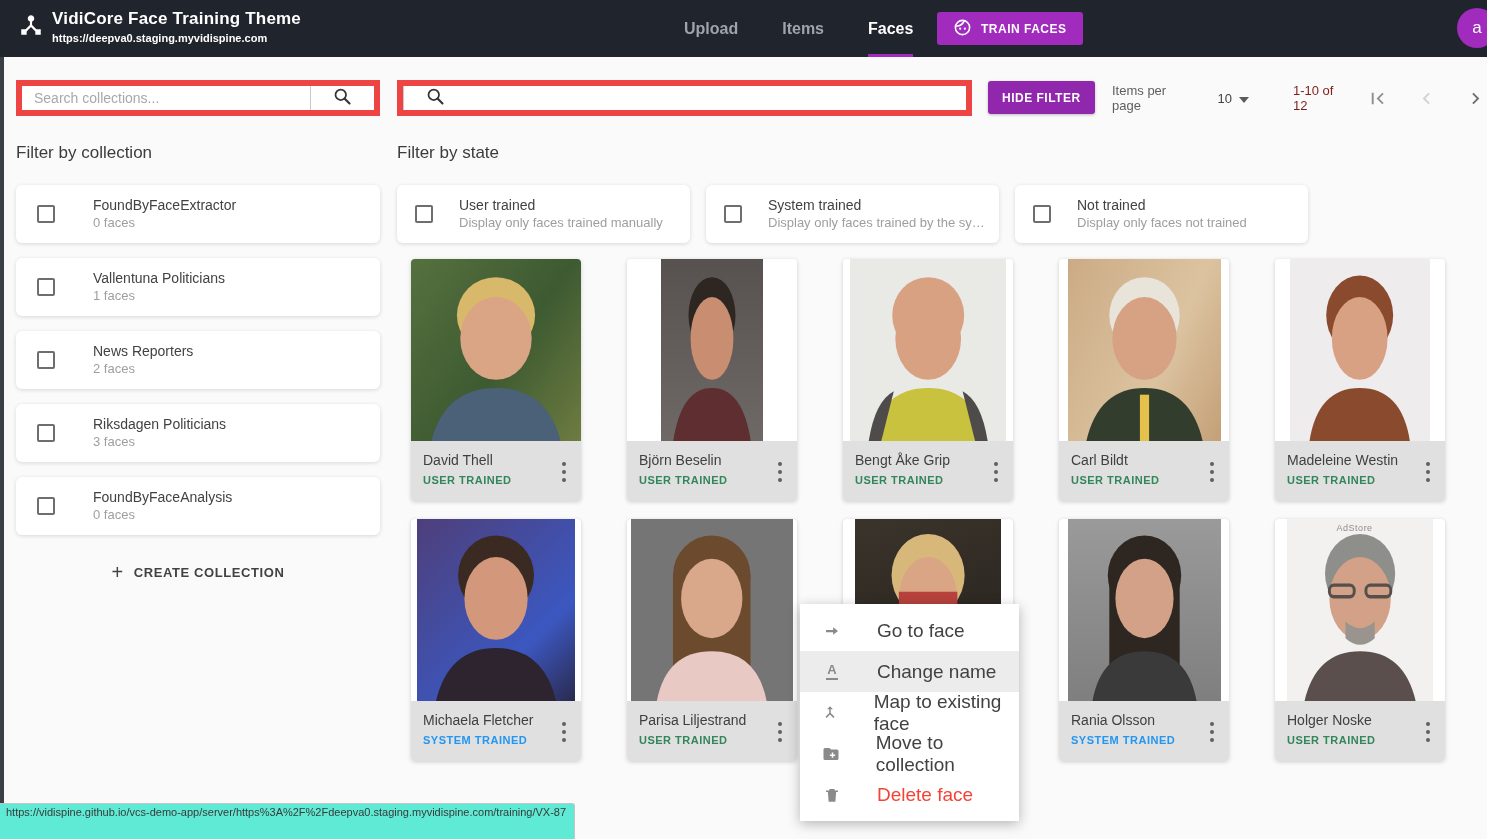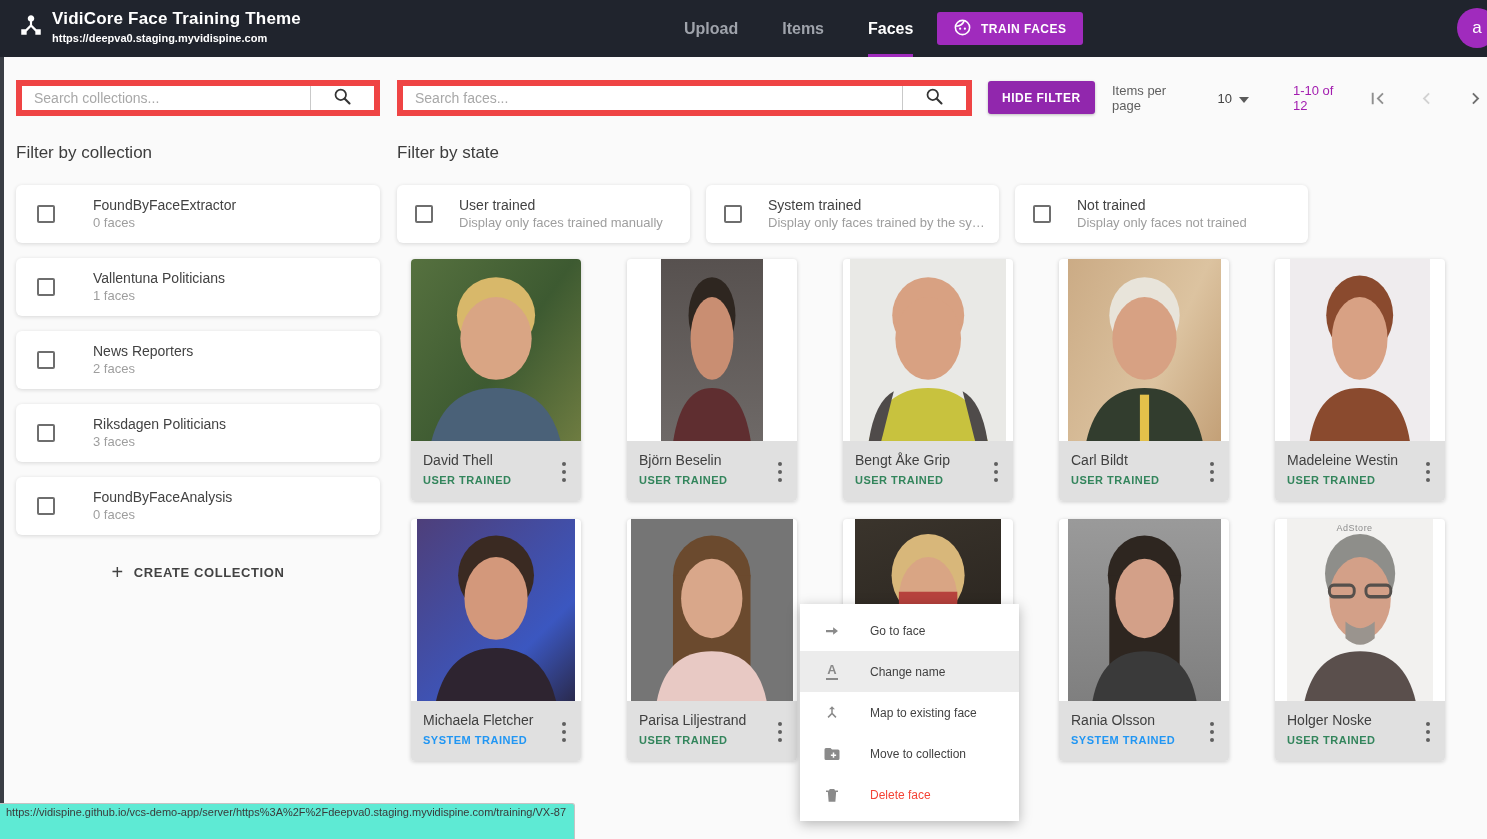--- a/index.html
+++ b/index.html
@@ -31,21 +31,21 @@
   .searchbox input::placeholder{color:#a8a8a8}
   .search-btn{width:64px;border:none;border-left:1px solid #c9c9c9;background:transparent;
     display:flex;align-items:center;justify-content:center;cursor:pointer}
   .sb-collections{left:16px;width:364px}
   .sb-faces{left:397px;width:575px}
   .hide-filter-btn{position:absolute;left:988px;top:81px;height:33px;padding:0 14px;background:#9127ad;
     border:none;border-radius:3px;color:#fff;font-size:12px;font-weight:700;letter-spacing:.5px;
     cursor:pointer;font-family:inherit;box-shadow:0 1px 3px rgba(0,0,0,.25)}
   .pager{position:absolute;left:1112px;top:80px;height:36px;display:flex;align-items:center;color:#5f5f5f;font-size:13px}
   .ipp-value{margin-left:24px;display:flex;align-items:center;gap:7px;color:#424242;cursor:pointer}
-  .pag-range{margin-left:44px;color:#a21caf}
+  .pag-range{margin-left:44px;color:#7f1d1d}
   .pag-icons{margin-left:18px;display:flex;align-items:center;gap:26px}
   .pag-icons .pbtn{background:none;border:none;padding:0;cursor:pointer;display:flex;align-items:center}
 
   
   .section-h{font-size:17px;color:#3c3c3c;font-weight:400}
 
   
   .sidebar{position:absolute;left:16px;top:143px;width:364px}
   .sidebar .section-h{margin-bottom:22px}
   .col-card{background:#fff;border-radius:6px;height:58px;margin-bottom:15px;
@@ -83,21 +83,21 @@
   .st-system .face-status{color:#2196f3}
   .kebab{position:absolute;right:6px;top:18px;width:22px;height:26px;background:none;border:none;
     cursor:pointer;display:flex;align-items:center;justify-content:center}
 
   
   .ctx-menu{position:absolute;left:800px;top:604px;width:219px;background:#fff;z-index:20;
     box-shadow:0 3px 12px rgba(0,0,0,.28);padding:6px 0}
   .ctx-item{height:41px;display:flex;align-items:center;cursor:pointer}
   .ctx-item.hl{background:#ececec}
   .ctx-icon{width:24px;margin-left:20px;display:flex;align-items:center;justify-content:center}
-  .ctx-label{margin-left:26px;font-size:12px;color:#424242}
+  .ctx-label{margin-left:33px;font-size:19px;color:#424242}
   .ctx-item.danger .ctx-label{color:#f44336}
   .icon-a{font-weight:700;color:#8a8a8a;border-bottom:2px solid #8a8a8a;font-size:13px;line-height:1.1;padding:0 1px}
 
   
   .status-bar{position:absolute;left:0;bottom:0;height:36px;background:#5eead4;border:1px solid #c4c4c4;
     border-left:none;border-bottom:none;border-top-right-radius:3px;padding:2px 8px 0 6px;
     font-size:11px;color:#3a3a3a;white-space:nowrap}
 </style>
 </head>
 <body>
@@ -143,21 +143,20 @@
     <span>
       <svg viewBox="0 0 24 24" width="21" height="21">
           <circle cx="10" cy="10" r="6" fill="none" stroke="#333" stroke-width="2"></circle>
           <line x1="14.6" y1="14.6" x2="20" y2="20" stroke="#333" stroke-width="2.4" stroke-linecap="round"></line>
         </svg>
     </span>
   </button>
 </div>
 
 <div class="searchbox sb-faces">
-  <input type="text" placeholder="Search faces..." style="">
   <button class="search-btn">
     <span>
       <svg viewBox="0 0 24 24" width="21" height="21">
           <circle cx="10" cy="10" r="6" fill="none" stroke="#333" stroke-width="2"></circle>
           <line x1="14.6" y1="14.6" x2="20" y2="20" stroke="#333" stroke-width="2.4" stroke-linecap="round"></line>
         </svg>
     </span>
   </button>
 </div>
 

